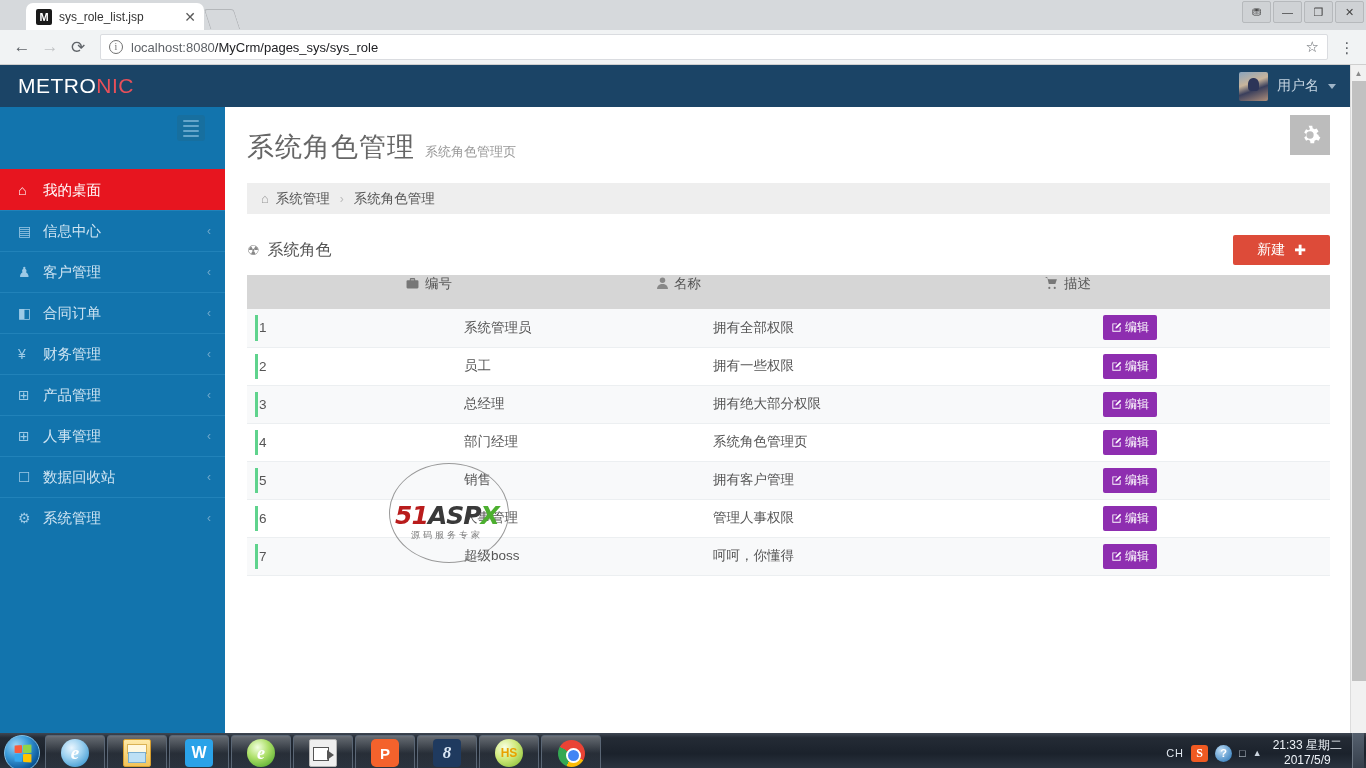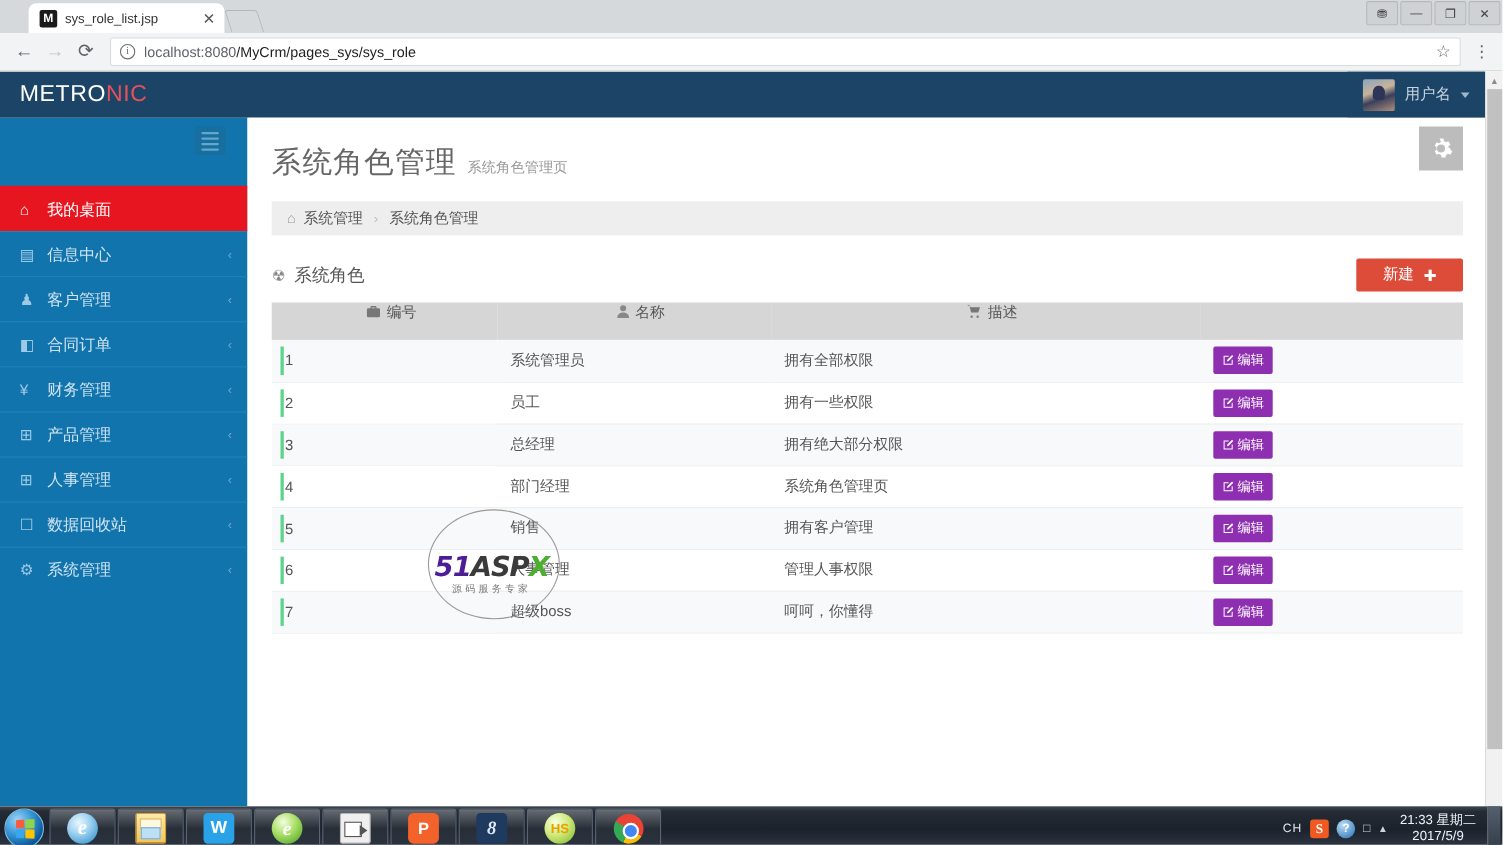--- a/index.html
+++ b/index.html
@@ -159,21 +159,21 @@
   .bell-ico { font-size: 14px; color: #888; }
   .btn-new {
     margin-left: auto; background: #dd4b39; color: #fff; font-size: 14px;
     padding: 6px 24px; display: flex; align-items: center; gap: 9px; border-radius: 2px;
   }
   .btn-new .plus { font-weight: bold; font-size: 14px; }
 
   table.roles { width: 100%; border-collapse: collapse; table-layout: fixed; }
   table.roles thead th {
     background: #d6d6d6; color: #555; font-size: 13.5px; font-weight: normal;
-    text-align: center; height: 22px; padding: 0 0 16px 12px; vertical-align: middle;
+    text-align: right; height: 22px; padding: 0 0 16px 12px; vertical-align: middle;
   }
   th.c-id { width: 205px; }
   th.c-name { width: 249px; }
   th.c-desc { width: 390px; }
   th.c-act { width: auto; }
   .th-ico { color: #777; margin-right: 6px; font-size: 12px; }
   table.roles tbody td {
     height: 38px; font-size: 13.5px; color: #555; padding: 0 0 0 12px;
     border-bottom: 1px solid #eceff1; vertical-align: middle;
   }
@@ -197,21 +197,21 @@
   }
   .wm-ring {
     position: absolute; left: 6px; top: 0; width: 120px; height: 100px;
     border: 1.5px solid #888; border-radius: 50%; opacity: .85;
   }
   .wm-text {
     position: absolute; left: 0; top: 38px; width: 128px; text-align: center;
     font-size: 25px; font-weight: bold; font-style: italic; letter-spacing: -1px;
     font-family: "DejaVu Sans", sans-serif;
   }
-  .wm-text .r { color: #4c1d95; }
+  .wm-text .r { color: #b91c1c; }
   .wm-text .d { color: #3a3a3a; }
   .wm-text .g { color: #4caf2f; }
   .wm-sub {
     position: absolute; left: 0; top: 66px; width: 128px; text-align: center;
     font-size: 9px; color: #7a7a7a; letter-spacing: 3px;
   }
 
   
   .page-scroll {
     position: absolute; right: 0; top: 0; width: 16px; height: 668px; background: #f1f1f1;

